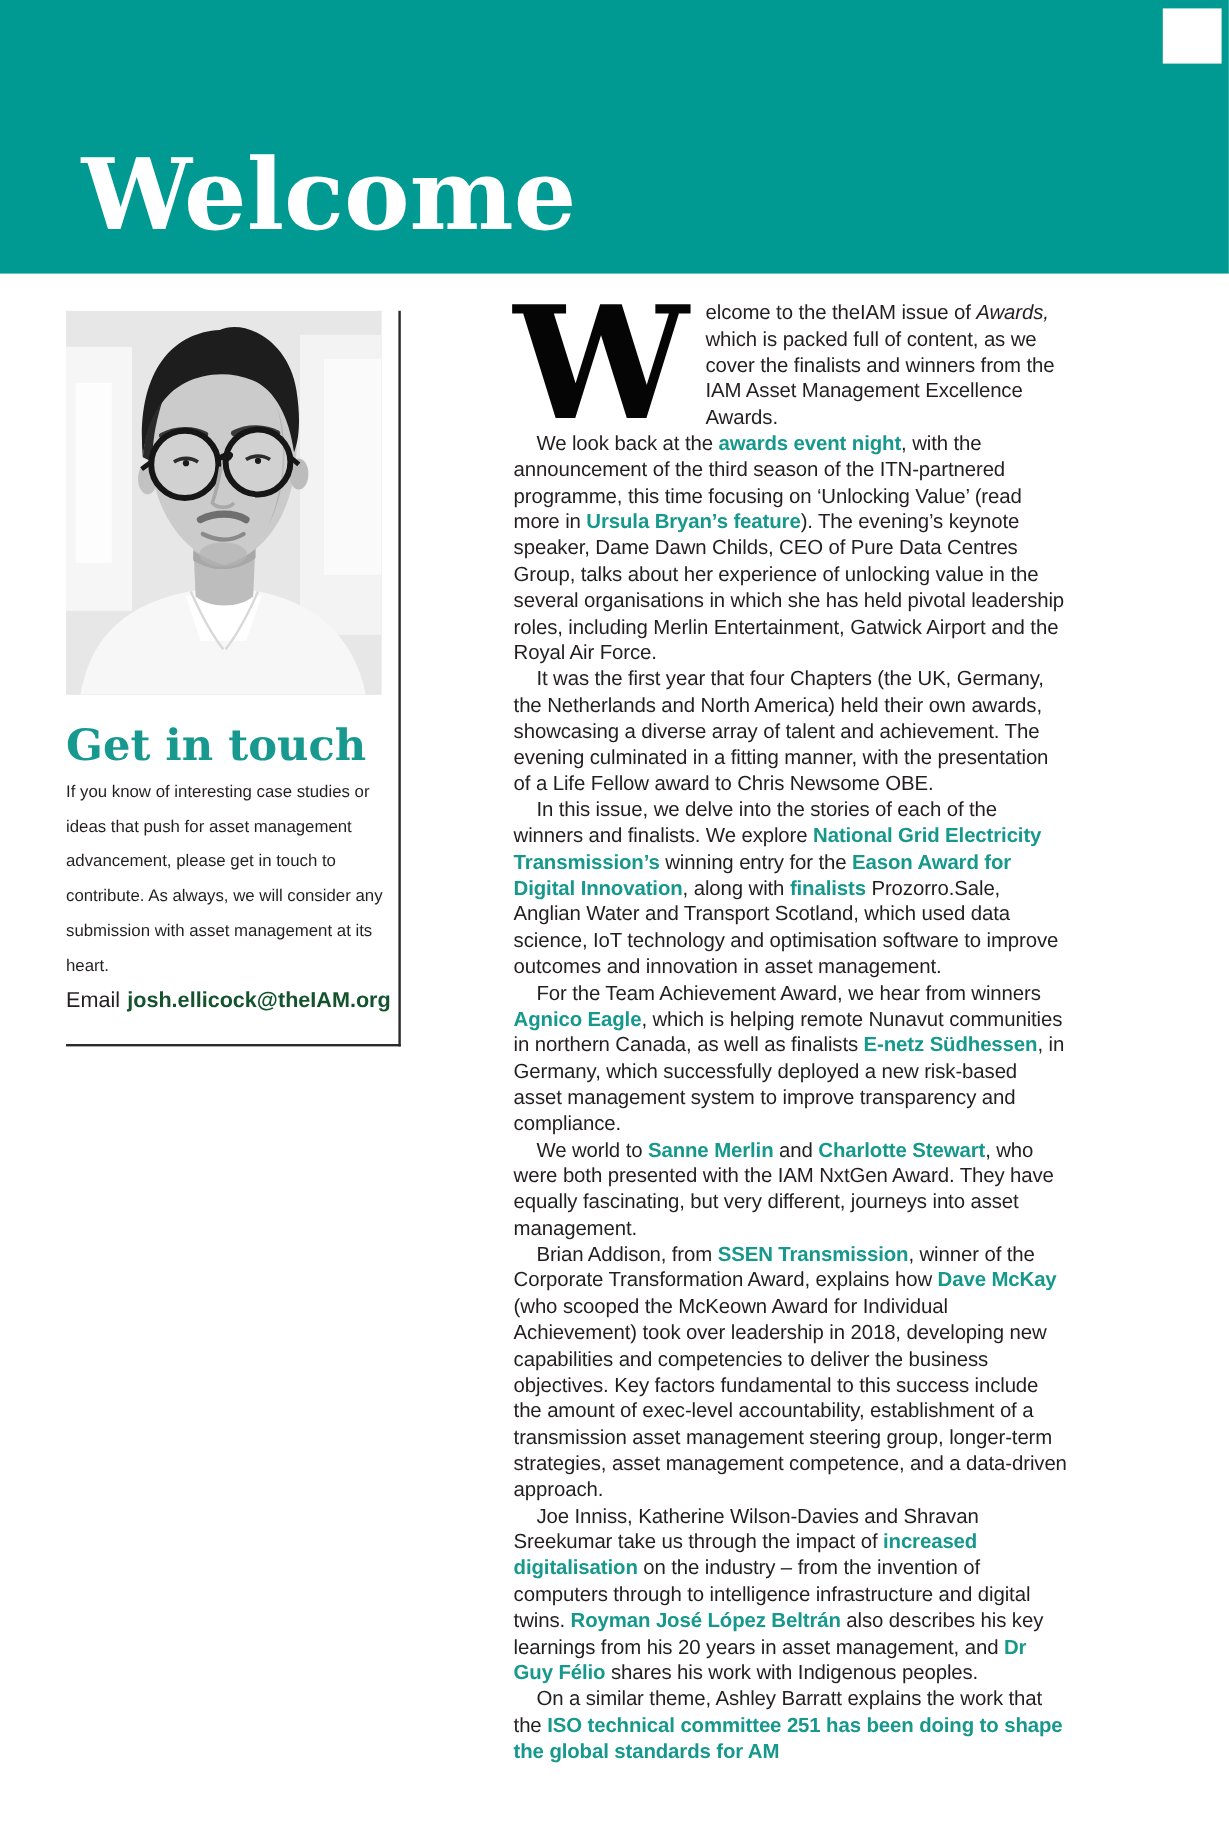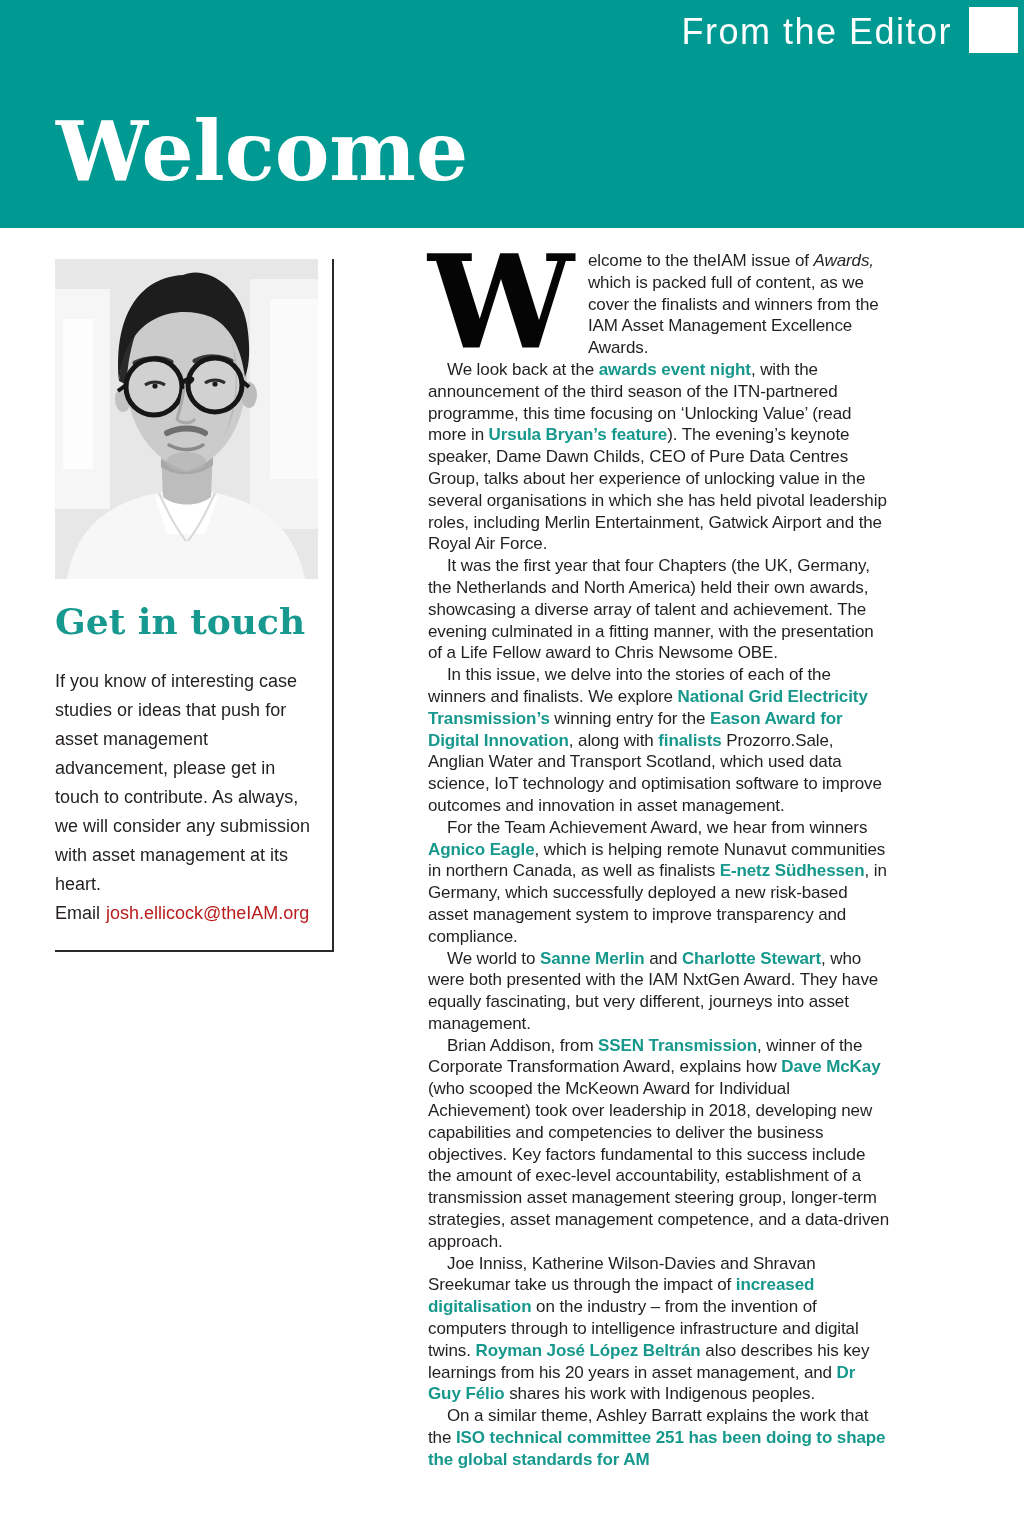--- a/index.html
+++ b/index.html
@@ -25,21 +25,21 @@
     letter-spacing: 1.5px;
     color: #ffffff;
   }
   .corner-square {
     position: absolute; top: 7px; right: 6px;
     width: 49px; height: 46px;
     background: #ffffff;
   }
   .welcome {
     position: absolute; left: 56px; top: 106px;
-    margin: 0;
+    margin: 12px;
     font-family: "DejaVu Serif", serif;
     font-weight: 700;
     font-size: 82px; line-height: 1.1;
     color: #ffffff;
   }
 
   
   .sidebar {
     position: absolute; left: 55px; top: 259px;
     width: 279px;
@@ -47,36 +47,36 @@
     border-bottom: 2px solid #2a2a2a;
     padding: 0 0 22px 0;
     box-sizing: border-box;
   }
   .photo {
     width: 263px; height: 320px;
     background: #e9e9e9;
     overflow: hidden;
   }
   .git-heading {
-    margin: 24px 0 26px 0;
+    margin: 24px 0 4px 0;
     font-family: "DejaVu Serif", serif;
     font-weight: 700;
     font-size: 36px; line-height: 1.05;
     color: #17998f;
   }
   .sb-body {
     margin: 0;
     width: 264px;
-    font-size: 18px; line-height: 29px;
+    font-size: 14px; line-height: 29px;
     color: #231f20;
   }
   .sb-email { margin: 0; font-size: 18px; line-height: 29px; }
   .email-label { font-weight: 400; color: #231f20; margin-right: 6px; }
   .email-link {
-    font-weight: 400; color: #b91c1c;
+    font-weight: 700; color: #14532d;
     text-decoration: none; cursor: pointer;
   }
 
   
   .article {
     position: absolute; left: 428px; top: 250px;
     width: 462px;
     font-size: 17px; line-height: 21.8px;
     letter-spacing: -0.1px;
     color: #231f20;
@@ -94,21 +94,20 @@
   }
   .teal { color: #16988d; font-weight: 700; margin-top: 12px; }
   .italic { font-style: italic; }
 </style>
 </head>
 <body>
 
 <div class="page">
 
   <header class="band">
-    <div class="page-label">From the Editor</div>
     <div class="corner-square"></div>
     <h1 class="welcome">Welcome</h1>
   </header>
 
   <aside class="sidebar">
     <div class="photo">
       <svg width="263" height="320" viewBox="0 0 263 320" xmlns="http://www.w3.org/2000/svg">
         <rect x="0" y="0" width="263" height="320" fill="#e7e7e7"></rect>
         <rect x="0" y="30" width="55" height="220" fill="#f6f6f6"></rect>
         <rect x="195" y="20" width="68" height="250" fill="#f3f3f3"></rect>

